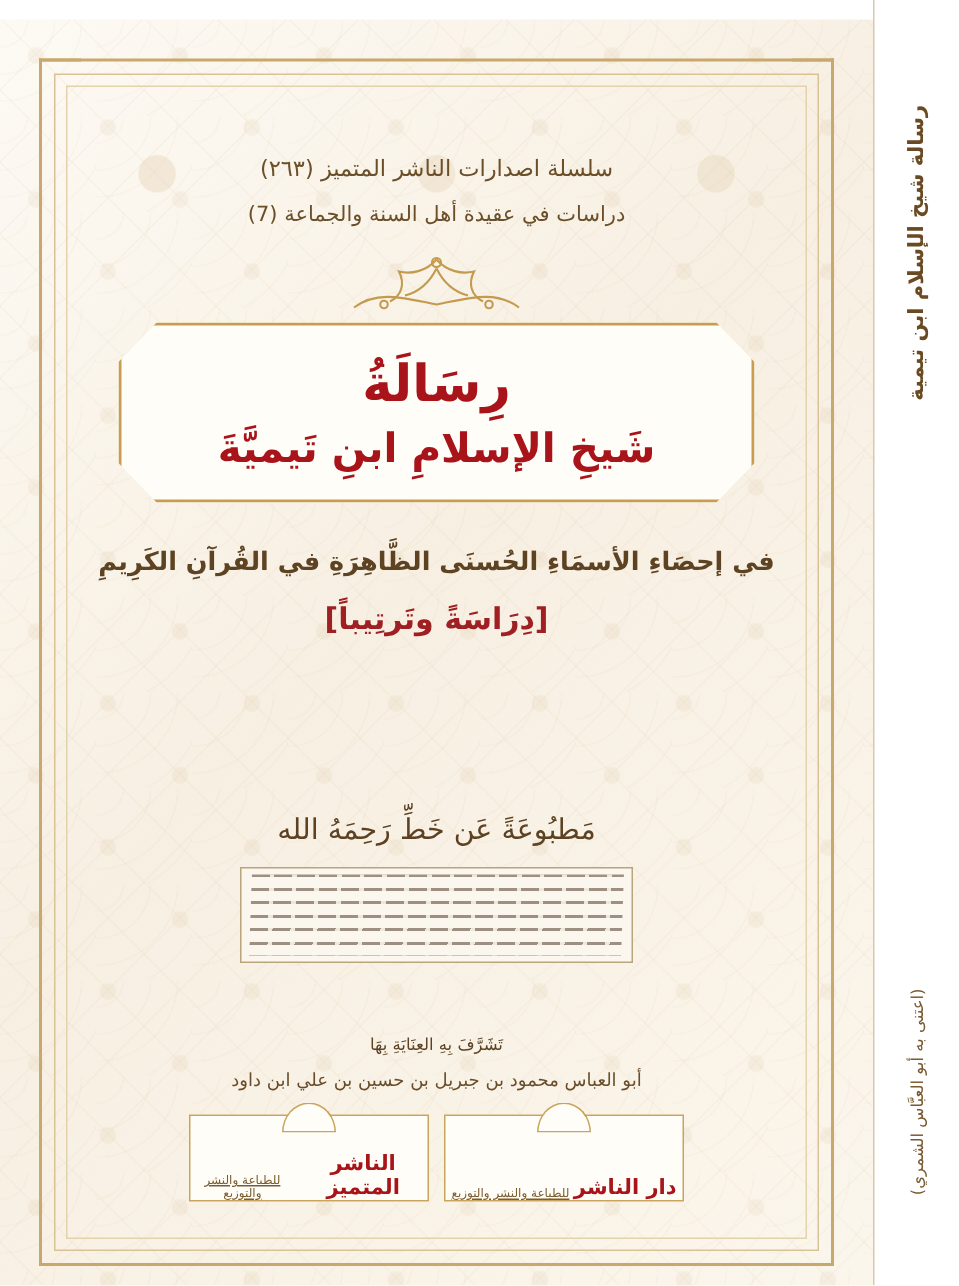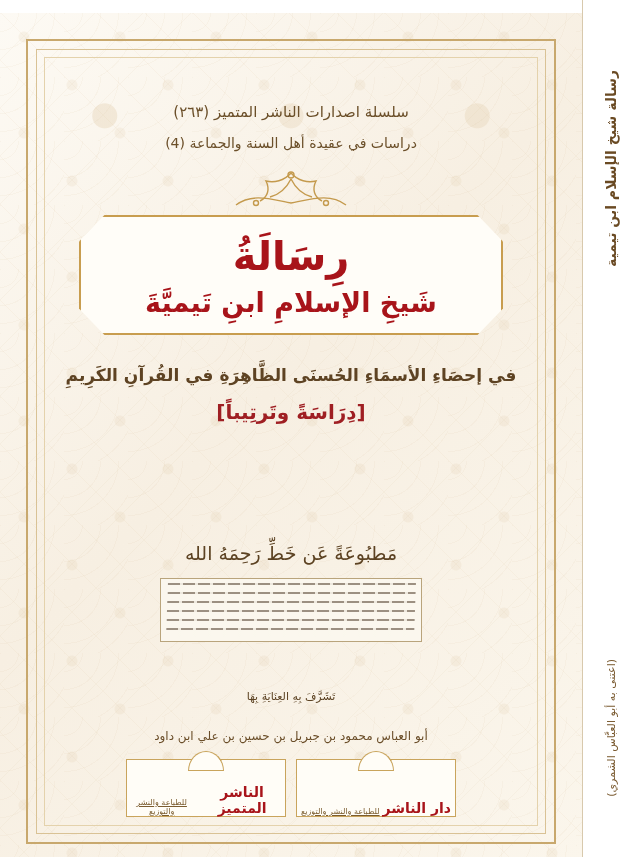--- a/index.html
+++ b/index.html
@@ -164,21 +164,21 @@
     display: flex;
     flex-direction: column;
     align-items: center;
     justify-content: center;
     gap: 8px;
     clip-path: polygon(
       6% 0%, 94% 0%, 100% 22%, 100% 78%, 94% 100%, 6% 100%, 0% 78%, 0% 22%
     );
   }
   .title-main {
-    font-size: 40px;
+    font-size: 34px;
     font-weight: bold;
     color: #a8141a;
     letter-spacing: 1px;
   }
   .title-sub {
     font-size: 27px;
     font-weight: bold;
     color: #a8141a;
   }
 
@@ -229,21 +229,21 @@
       repeating-linear-gradient(to right, rgba(255,253,246,0.0) 0 12px, rgba(251,247,238,0.85) 12px 15px);
   }
 
   .care-label {
     margin-top: 48px;
     font-size: 11px;
     color: #5c4222;
     letter-spacing: 1px;
   }
   .care-name {
-    margin-top: 26px;
+    margin-top: 10px;
     font-size: 12px;
     color: #6a4d28;
   }
 
   
   .logos {
     margin: 16px auto 0 auto;
     width: 330px;
     display: flex;
     align-items: center;
@@ -298,21 +298,21 @@
     <div class="frame-inner"></div>
     <div class="frame-thin"></div>
     <div class="corner tl"></div>
     <div class="corner tr"></div>
     <div class="corner bl"></div>
     <div class="corner br"></div>
 
     <div class="content">
 
       <div class="series-line">سلسلة اصدارات  الناشر المتميز (٢٦٣)</div>
-      <div class="series-line-2">دراسات في عقيدة أهل السنة والجماعة    (4)</div>
+      <div class="series-line-2">دراسات في عقيدة أهل السنة والجماعة    (7)</div>
 
       <div class="ornament">
         <svg width="190" height="46" viewBox="0 0 190 46">
           <g fill="none" stroke="#c49a4d" stroke-width="1.4">
             <path d="M95 4 C88 12, 78 14, 70 12 C74 20, 72 28, 64 32"></path>
             <path d="M95 4 C102 12, 112 14, 120 12 C116 20, 118 28, 126 32"></path>
             <path d="M95 10 C90 20, 82 26, 74 28"></path>
             <path d="M95 10 C100 20, 108 26, 116 28"></path>
             <path d="M40 36 C56 24, 74 30, 95 34 C116 30, 134 24, 150 36"></path>
             <circle cx="95" cy="6" r="3"></circle>

